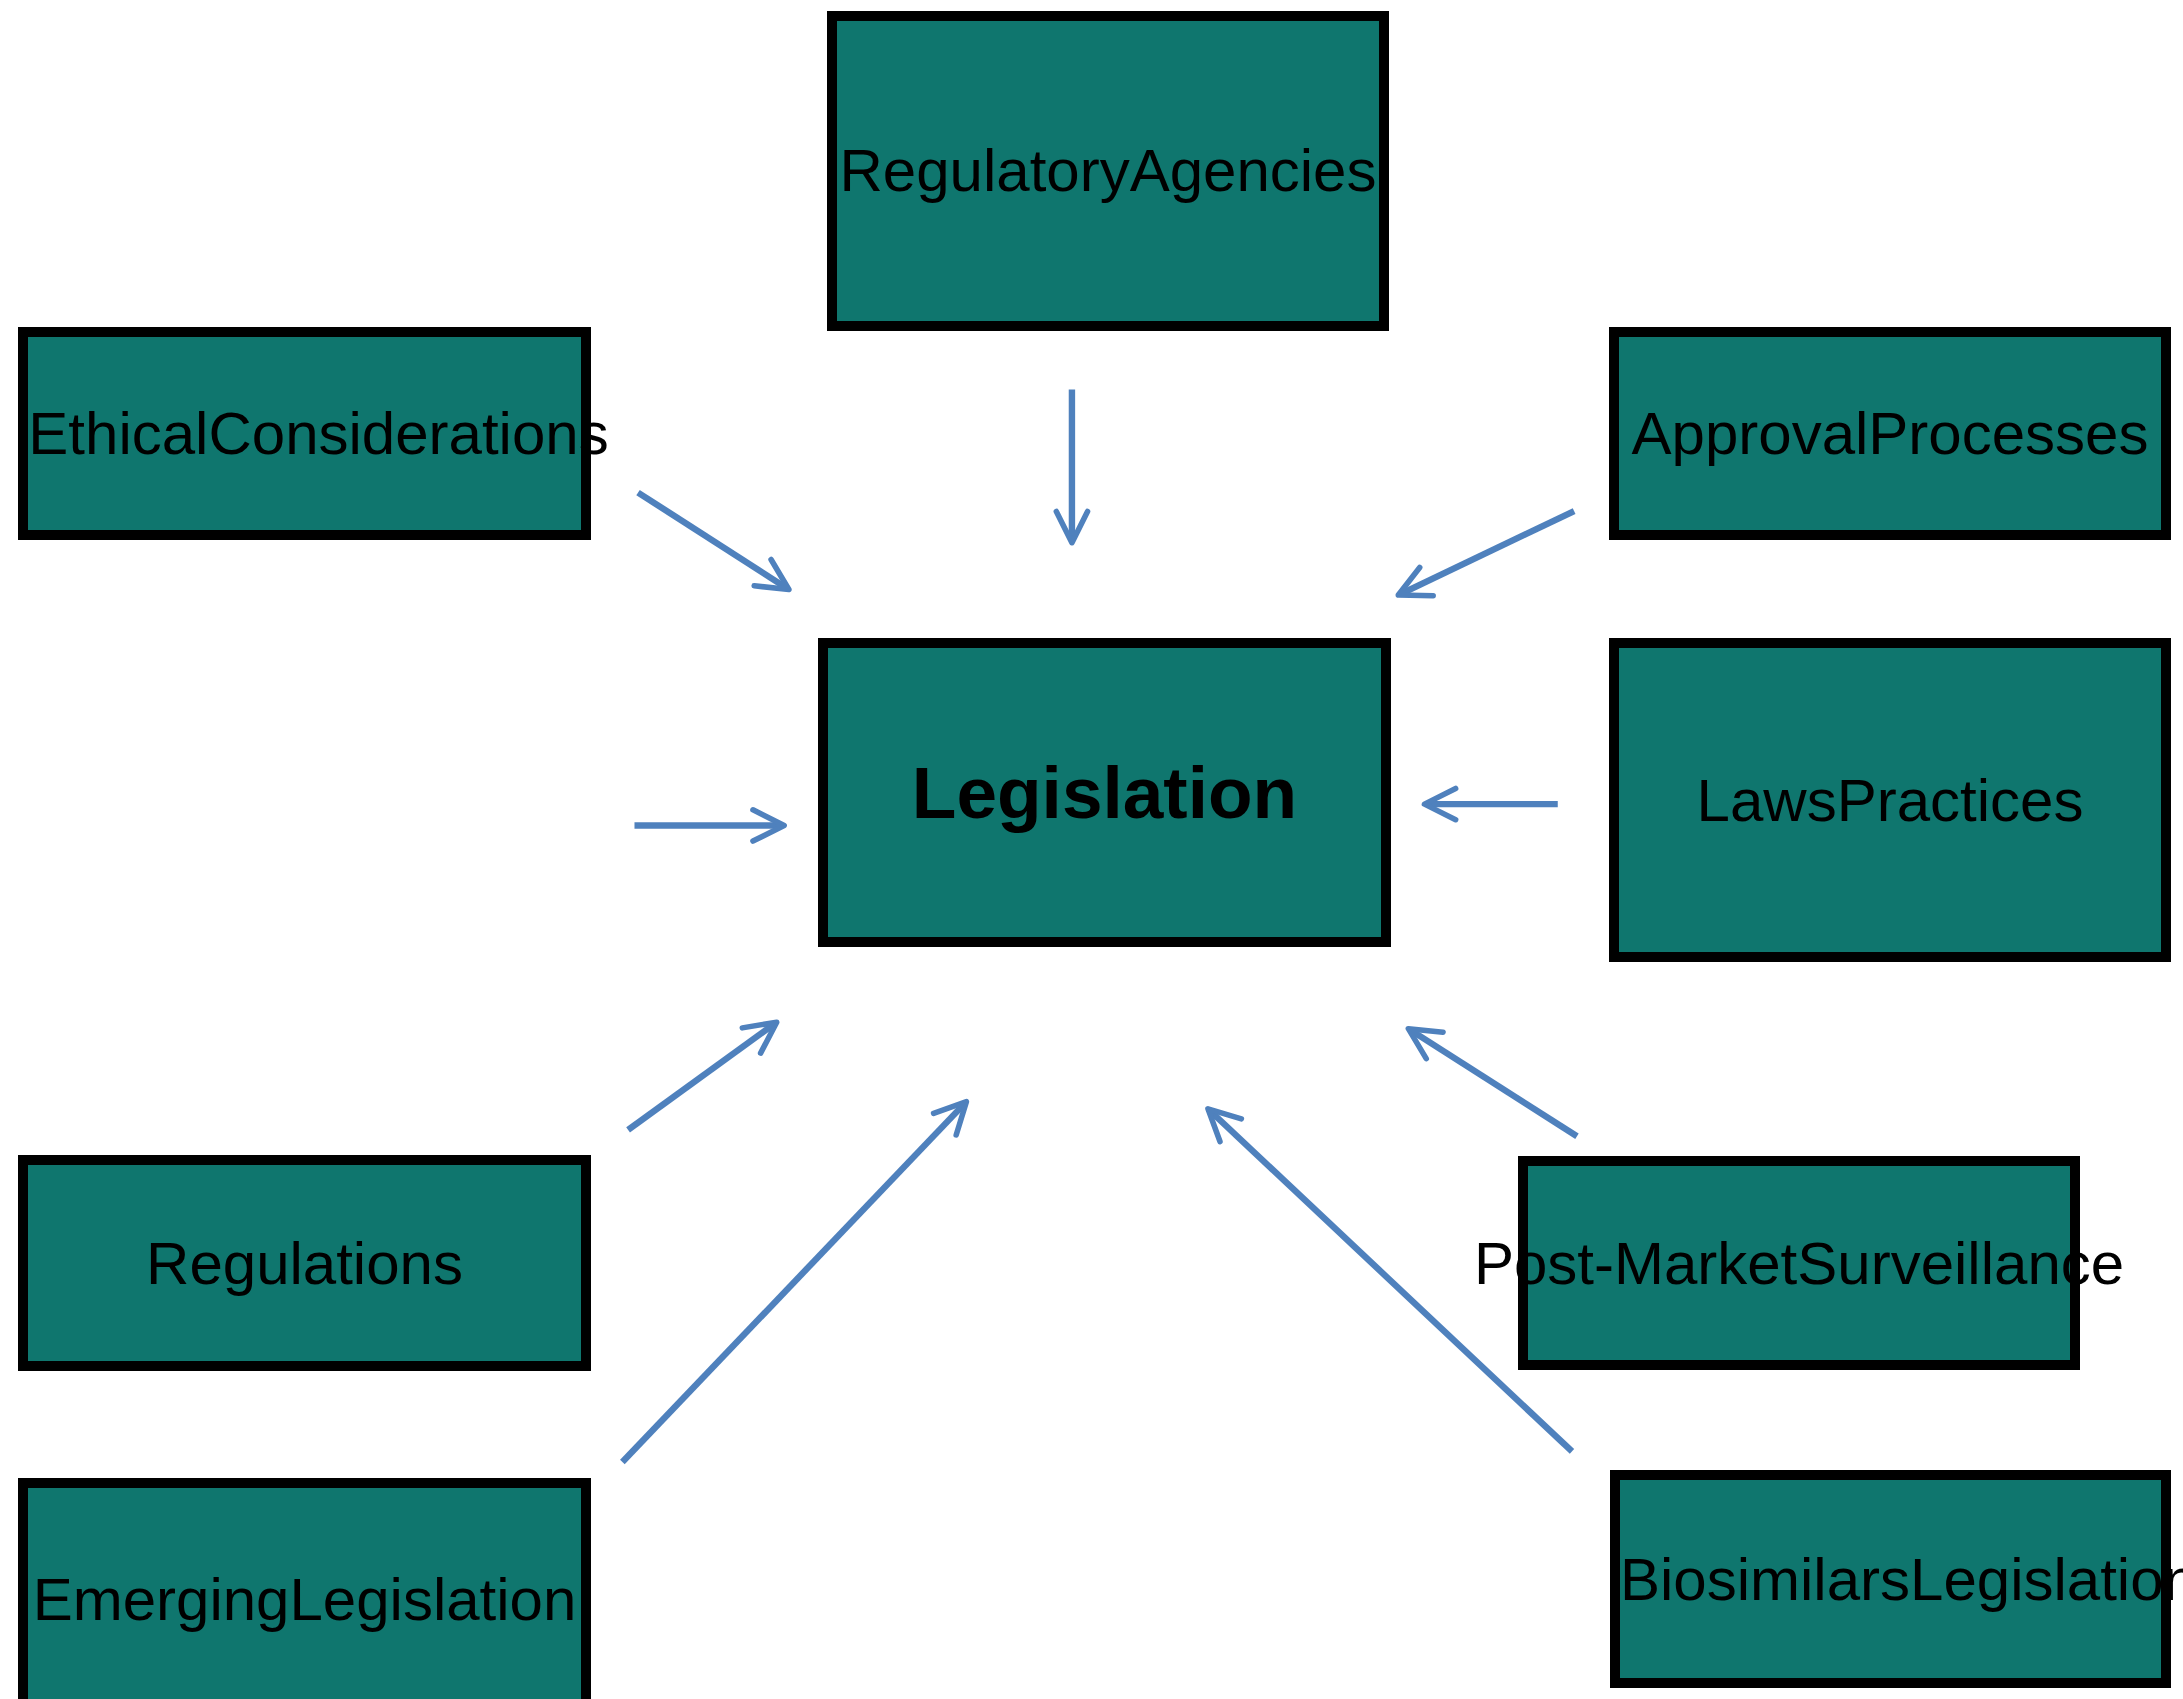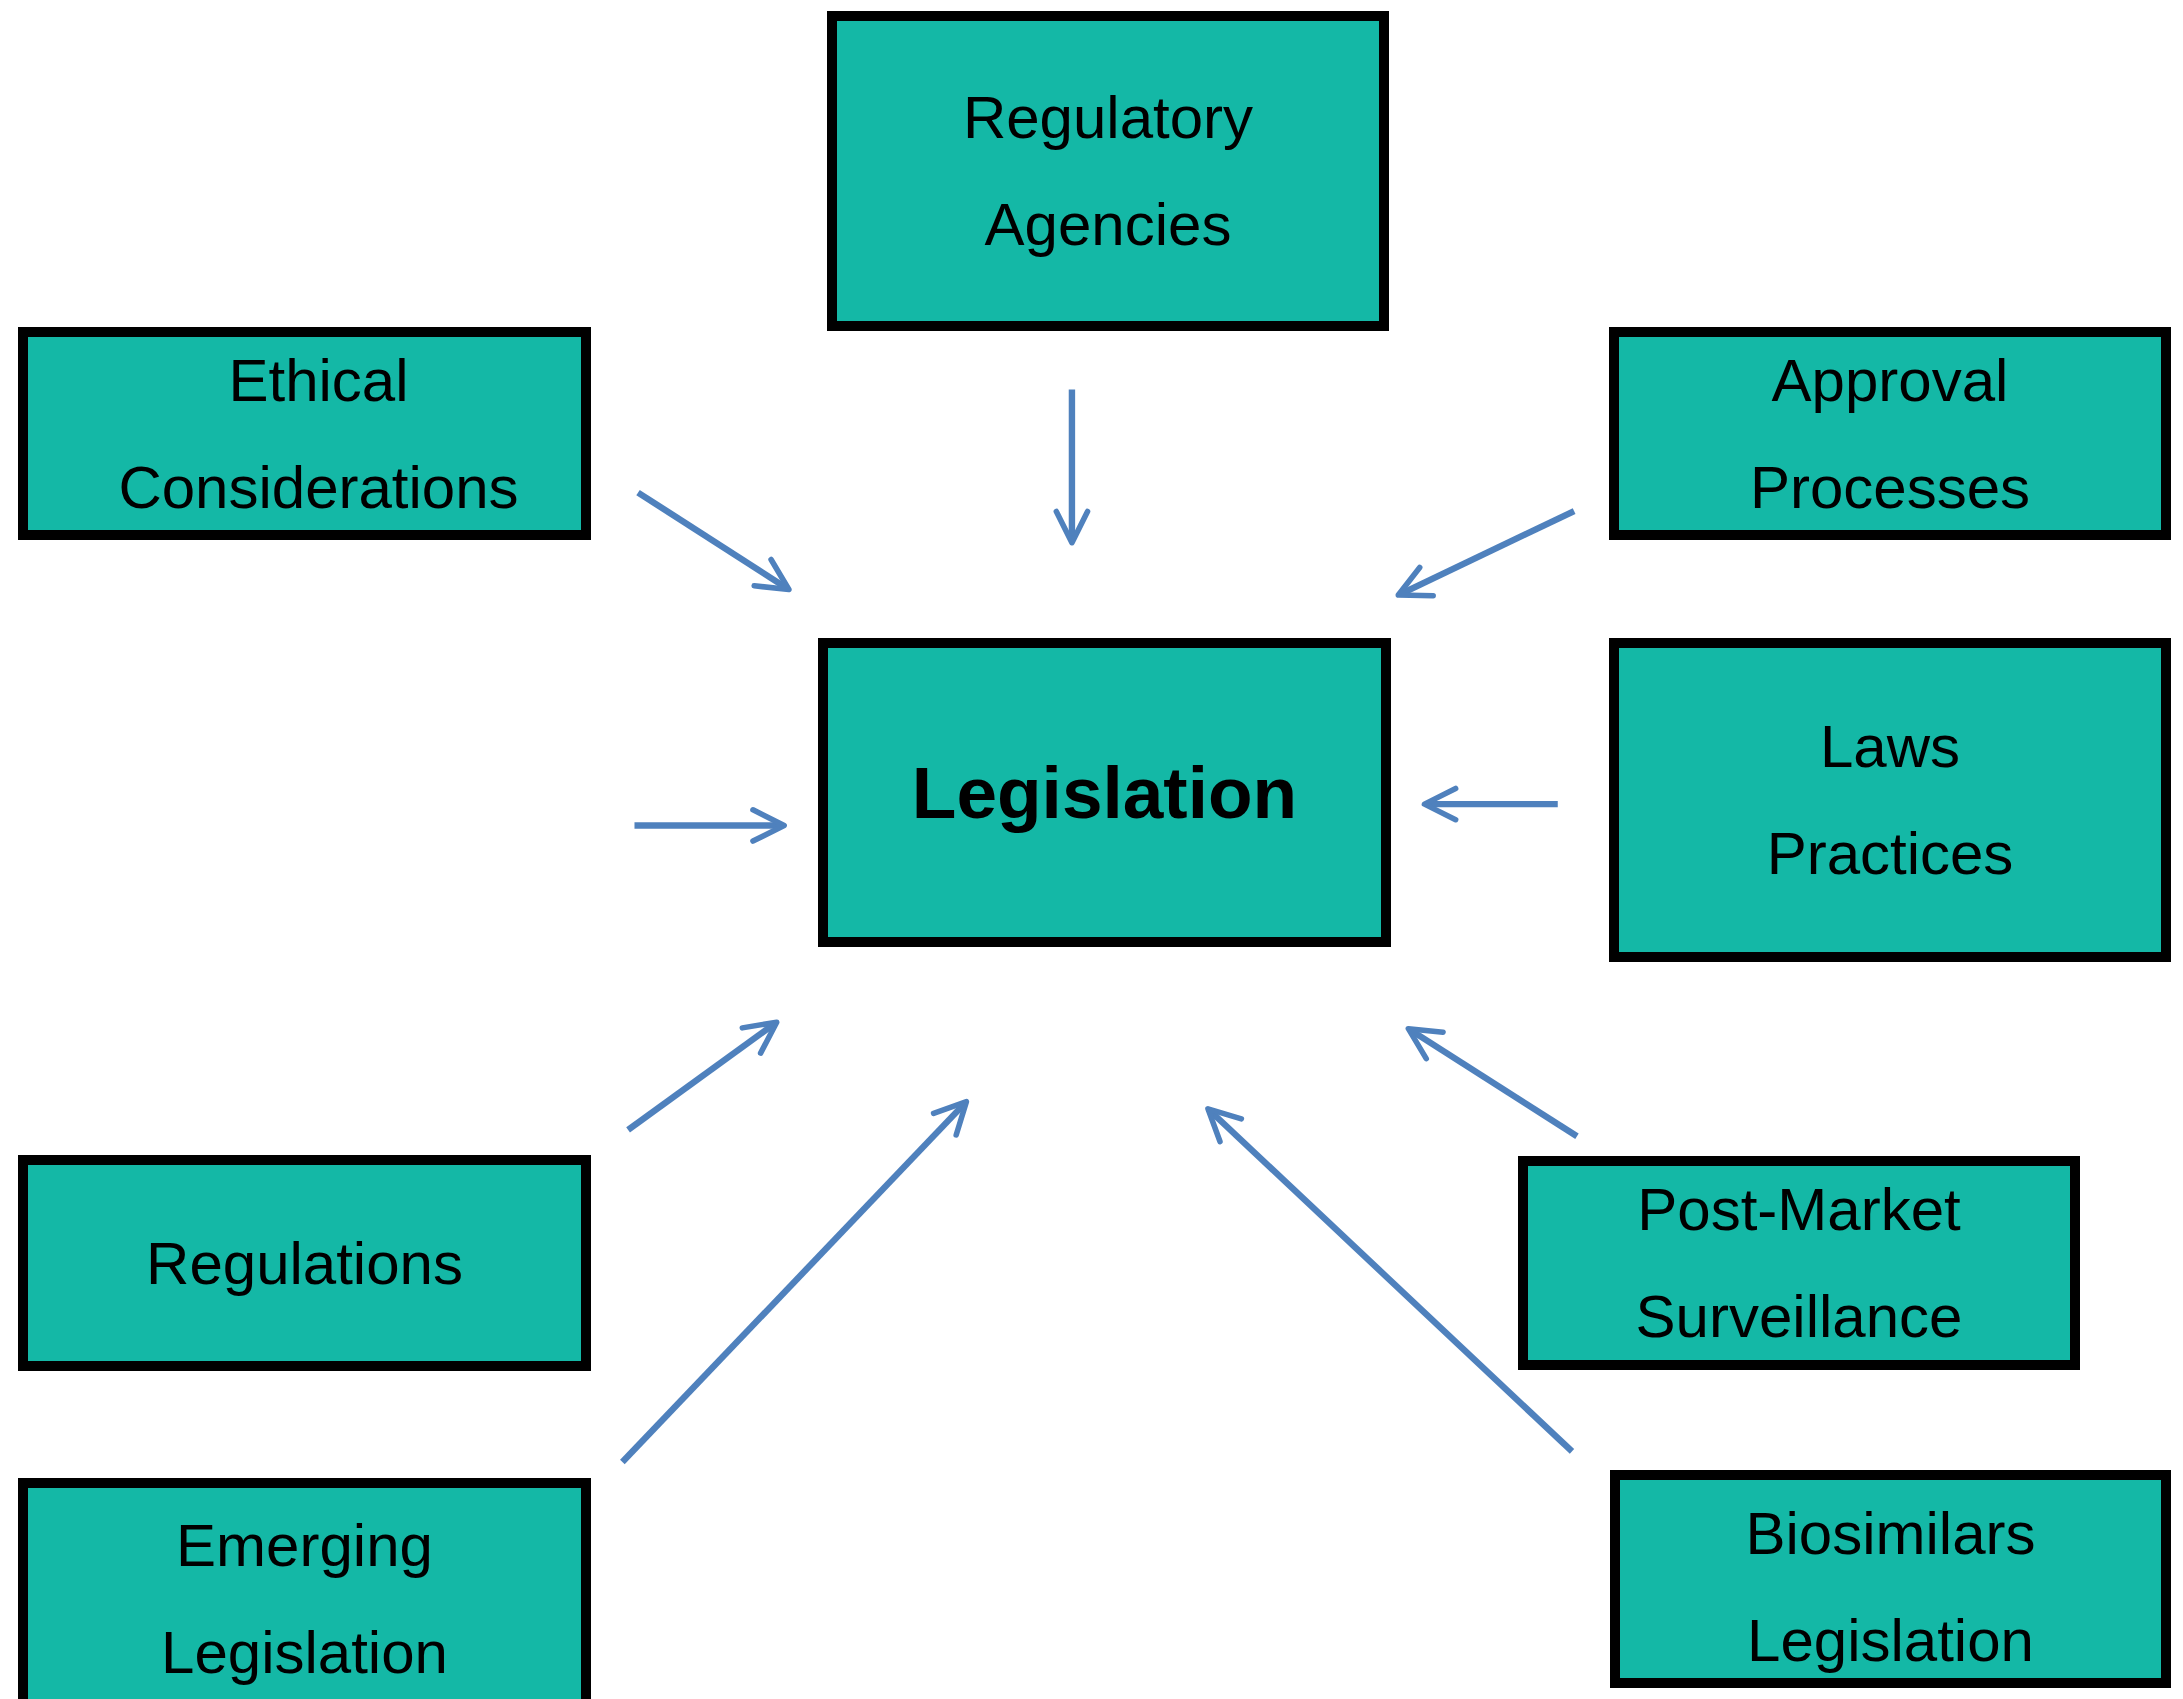--- a/index.html
+++ b/index.html
@@ -17,24 +17,24 @@
   }
   .canvas {
     position: absolute;
     left: 0; top: 0;
     width: 2183px;
     height: 1700px;
   }
   .node {
     position: absolute;
     border: 10.7px solid #000000;
-    background: #14b8a6;
+    background: #0f766e;
     box-sizing: border-box;
     display: flex;
-    flex-direction: column;
+    flex-direction: row;
     justify-content: center;
     align-items: center;
     text-align: center;
   }
   .node .line {
     display: block;
     font-size: 60px;
     line-height: 107px;
     white-space: nowrap;
   }

